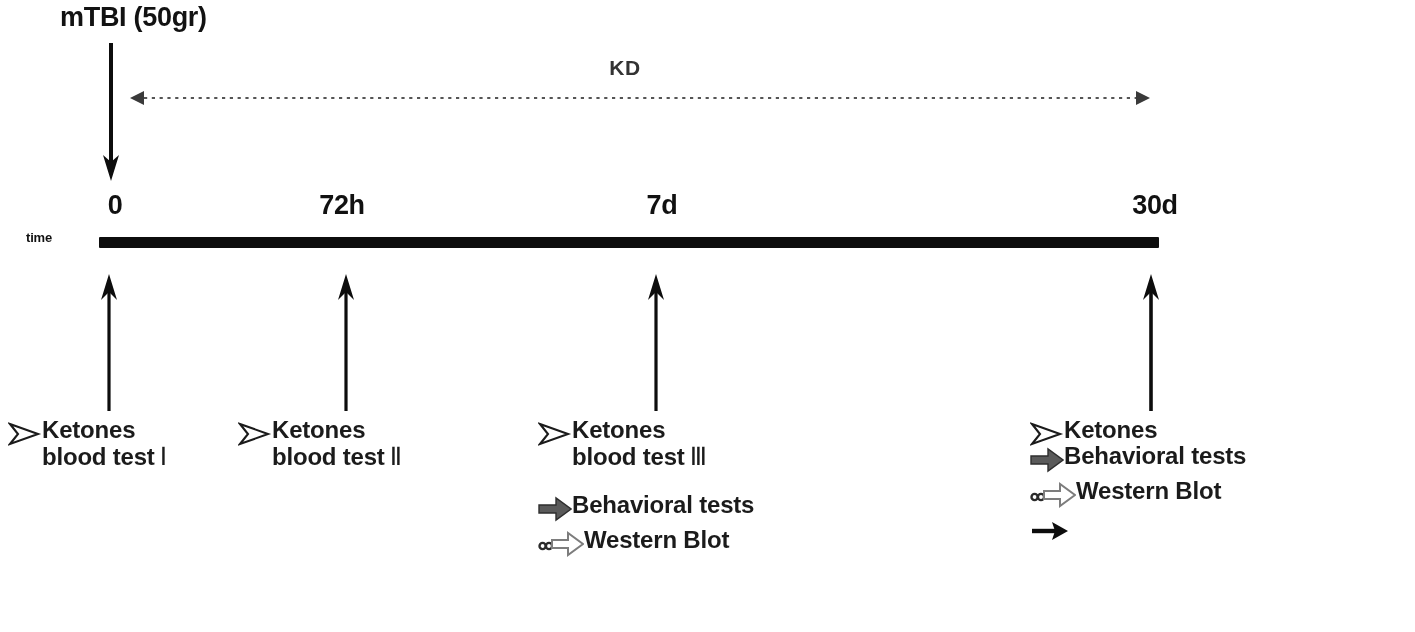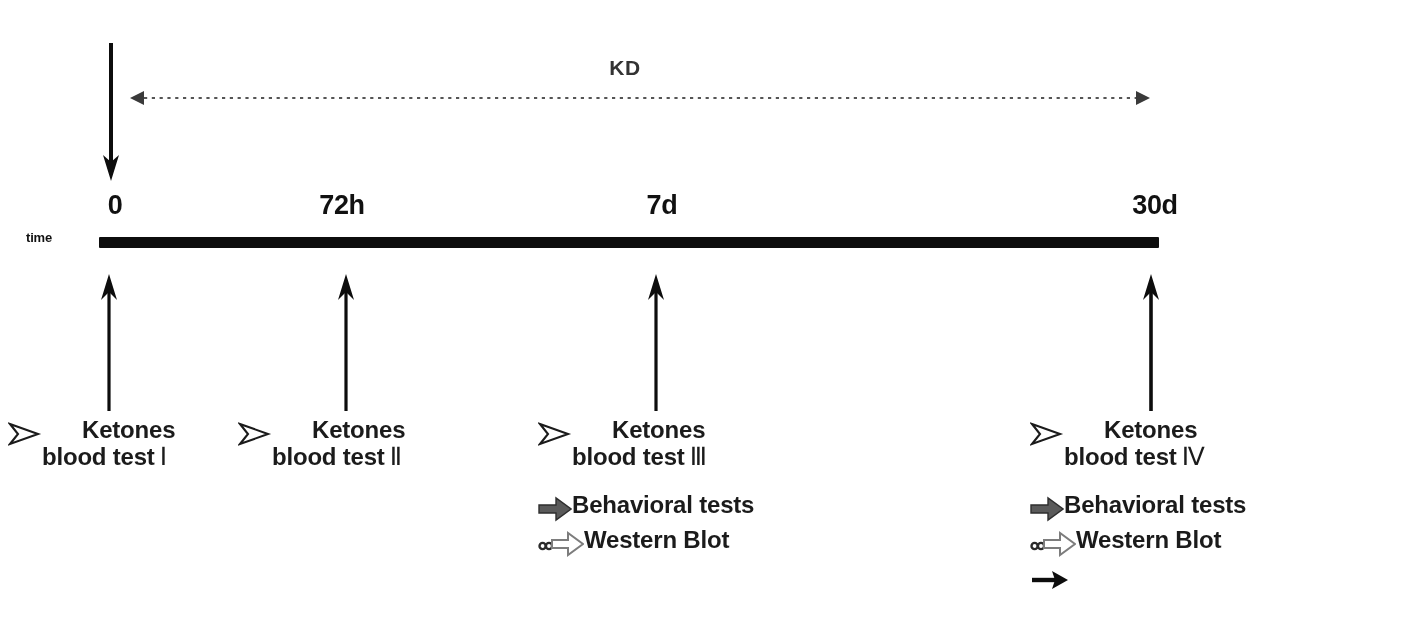--- a/index.html
+++ b/index.html
@@ -95,21 +95,21 @@
   
   .group {
     top: 418px;
   }
   .grp-row {
     display: flex;
     align-items: flex-start;
     margin-bottom: 4px;
     white-space: nowrap;
   }
-  .grp-row.ketones-row { margin-bottom: 0px; gap: 40px; }
+  .grp-row.ketones-row { margin-bottom: 0px; }
   .bullet {
     display: inline-block;
     flex: 0 0 auto;
     width: 34px;
     height: 26px;
     position: relative;
     top: 3px;
   }
   .bullet svg { display: block; }
   .bullet.infinity-bullet { width: 46px; }
@@ -136,20 +136,21 @@
     font-weight: normal;
     font-size: 25px;
     padding-left: 5px;
   }
 </style>
 </head>
 <body>
 
 <div id="diagram">
 
+  <div class="abs event-label">mTBI (50gr)</div>
 
   <div class="abs down-arrow">
     <svg width="16" height="138" viewBox="0 0 16 138">
       <line x1="8" y1="0" x2="8" y2="120" stroke="#0d0d0d" stroke-width="4"></line>
       <polygon points="8,138 0,112 8,119 16,112" fill="#0d0d0d"></polygon>
     </svg>
   </div>
 
   <div class="abs kd-label">KD</div>
 
@@ -261,23 +262,20 @@
 
   <div class="abs group" style="left:1030px;">
     <div class="grp-row ketones-row">
       <span class="bullet">
         <svg width="34" height="26" viewBox="0 0 34 26">
           <polygon points="2,3 30,13 2,23 10,13" fill="none" stroke="#1b1b1b" stroke-width="2.1" stroke-linejoin="miter"></polygon>
         </svg>
       </span>
       <span class="row-text">Ketones</span>
     </div>
-    <div class="line2">
-      <span>blood test</span><span class="roman">Ⅳ</span>
-    </div>
 
     <div class="grp-row" style="margin-bottom:9px;">
       <span class="bullet">
         <svg width="34" height="26" viewBox="0 0 34 26">
           <polygon points="1,9 18,9 18,2 33,13 18,24 18,17 1,17" fill="#5a5a5a" stroke="#2e2e2e" stroke-width="1.4" stroke-linejoin="miter"></polygon>
         </svg>
       </span>
       <span class="row-text">Behavioral tests</span>
     </div>
 

